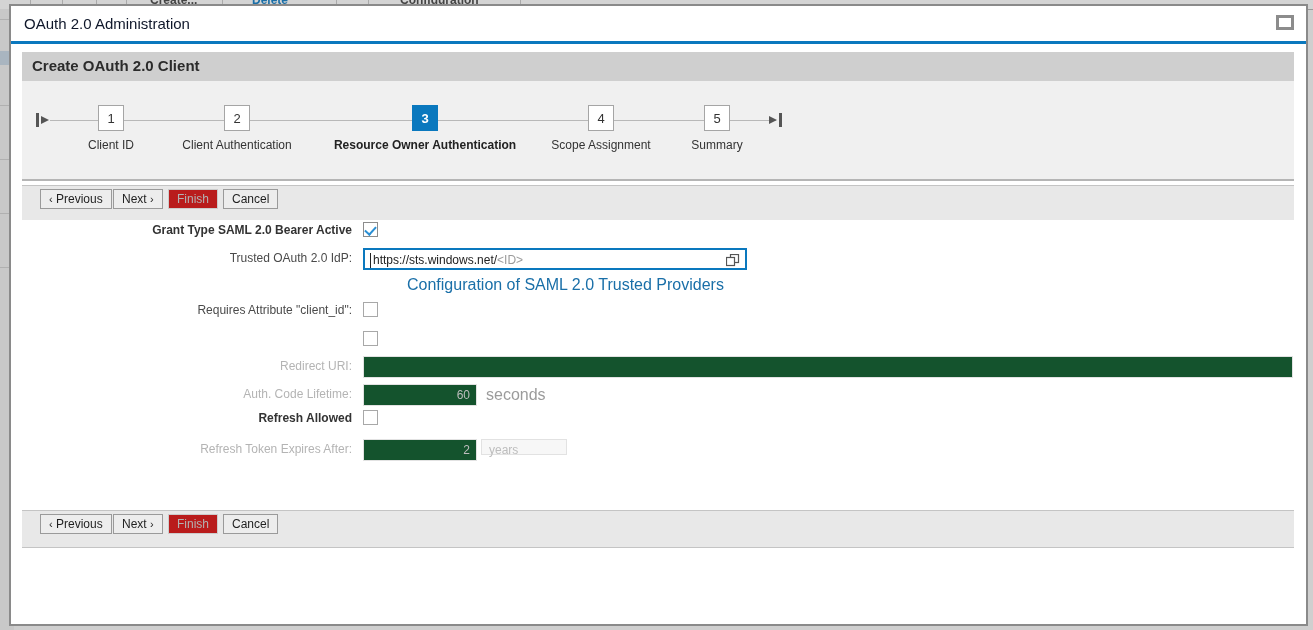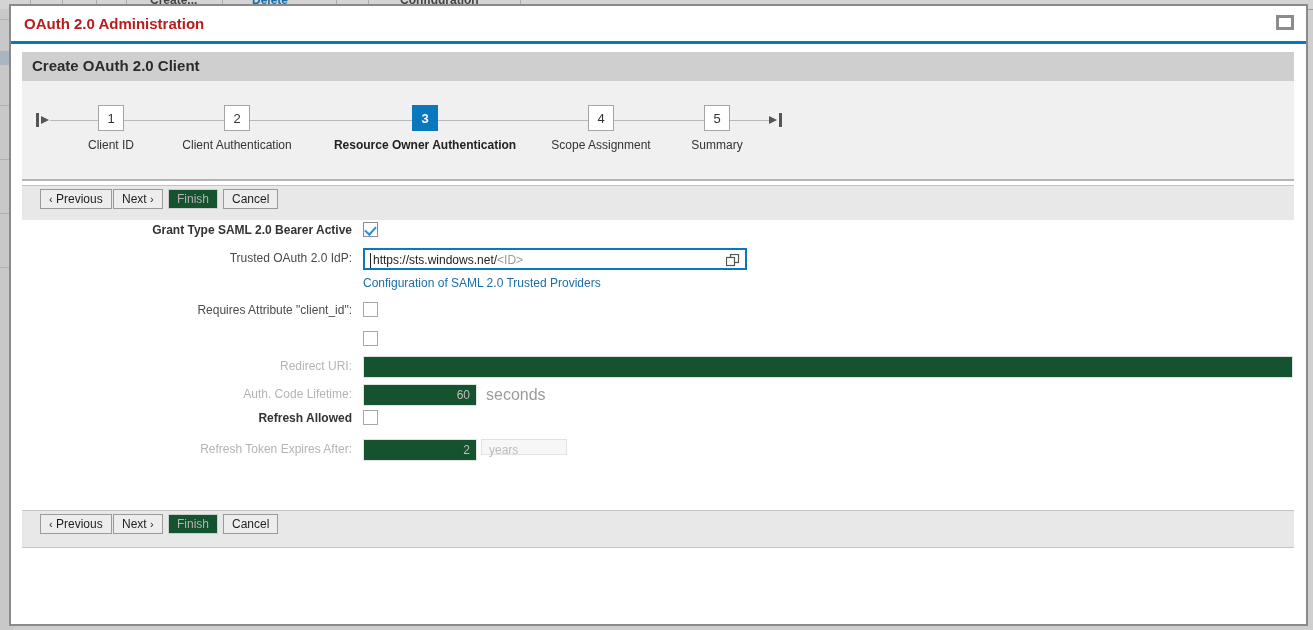--- a/index.html
+++ b/index.html
@@ -26,22 +26,22 @@
   #bg-left .ln{position:absolute;left:0;width:14px;height:1px;background:#b0b0b0;}
   #bg-left .hl{position:absolute;left:0;top:42px;width:14px;height:14px;background:#a9b5c0;}
 
   
   #window{position:absolute;left:9px;top:4px;width:1299px;height:622px;
       background:#ffffff;border:2px solid #8a8a8a;box-sizing:border-box;}
 
   
   #titlebar{position:relative;height:38px;background:#ffffff;
       border-bottom:3px solid #0a78be;box-sizing:border-box;}
-  #app-title{position:absolute;left:13px;top:9px;font-size:15px;font-weight:bold;
-      color:#b91c1c;letter-spacing:0;}
+  #app-title{position:absolute;left:13px;top:9px;font-size:15px;font-weight:normal;
+      color:#0f172a;letter-spacing:0;}
   #restore-btn{position:absolute;right:12px;top:9px;width:18px;height:15px;
       border:3px solid #8c8c8c;box-sizing:border-box;background:#ffffff;cursor:pointer;}
 
   
   #page{position:absolute;left:0;top:38px;width:1295px;height:580px;background:#ffffff;
       box-sizing:border-box;overflow:hidden;}
 
   
   #section-head{position:absolute;left:11px;top:8px;width:1272px;height:29px;
       background:#cfcfcf;}
@@ -63,21 +63,21 @@
   .step.active .lbl{font-weight:bold;color:#222;}
 
   
   .toolbar{position:absolute;left:11px;width:1272px;height:38px;background:#e8e8e8;
       border-top:1px solid #c4c4c4;box-sizing:border-box;}
   #toolbar-top{top:141px;}
   #toolbar-bottom{top:466px;border-bottom:1px solid #c4c4c4;}
   .tb-btn{position:absolute;top:3px;height:20px;line-height:19px;padding:0 8px;
       background:#ededed;border:1px solid #9a9a9a;box-sizing:border-box;
       font-size:12px;color:#1f1f1f;cursor:pointer;white-space:nowrap;}
-  .tb-btn.disabled{color:#b2b2b2;border-color:#cccccc;background:#14532d;cursor:default;}
+  .tb-btn.disabled{color:#b2b2b2;border-color:#cccccc;background:#b91c1c;cursor:default;}
   .tb-btn .chev{font-size:11px;}
 
   
   #form{position:absolute;left:11px;top:176px;width:1272px;height:288px;background:#ffffff;}
   .row{position:absolute;left:0;width:1272px;height:22px;}
   .flabel{position:absolute;left:0;width:330px;text-align:right;font-size:12px;
       color:#4a4a4a;line-height:20px;white-space:nowrap;}
   .flabel.bold{font-weight:bold;color:#333333;}
   .flabel.dim{color:#b4b4b4;}
 
@@ -91,21 +91,21 @@
       border:1px solid #a0a0a0;font-size:12px;color:#222;line-height:20px;padding:0 6px;}
   .inp.focus{border:2px solid #0a78be;}
   .inp.disabled{background:#14532d;border:1px solid #e2e2e2;color:#bdbdbd;}
   .inp.num{text-align:right;}
   .caret{position:absolute;left:5px;top:3px;width:1px;height:15px;background:#222;}
   .valhelp{position:absolute;right:5px;top:4px;width:14px;height:13px;cursor:pointer;}
 
   .unit{position:absolute;font-size:16px;color:#9b9b9b;line-height:22px;}
   .unitbox{position:absolute;height:16px;box-sizing:border-box;background:#f7f7f7;
       border:1px solid #e2e2e2;font-size:12px;color:#bdbdbd;line-height:20px;padding:0 7px;}
-  .flink{position:absolute;font-size:12px;color:#1a6fa8;cursor:pointer;}
+  .flink{position:absolute;font-size:16px;color:#1a6fa8;cursor:pointer;margin-left:44px;}
 </style>
 </head>
 <body>
 
 <div id="desktop">
 
   <div id="bg-toolbar">
     <span class="sep" style="left:30px;"></span>
     <span class="sep" style="left:62px;"></span>
     <span class="sep" style="left:96px;"></span>

